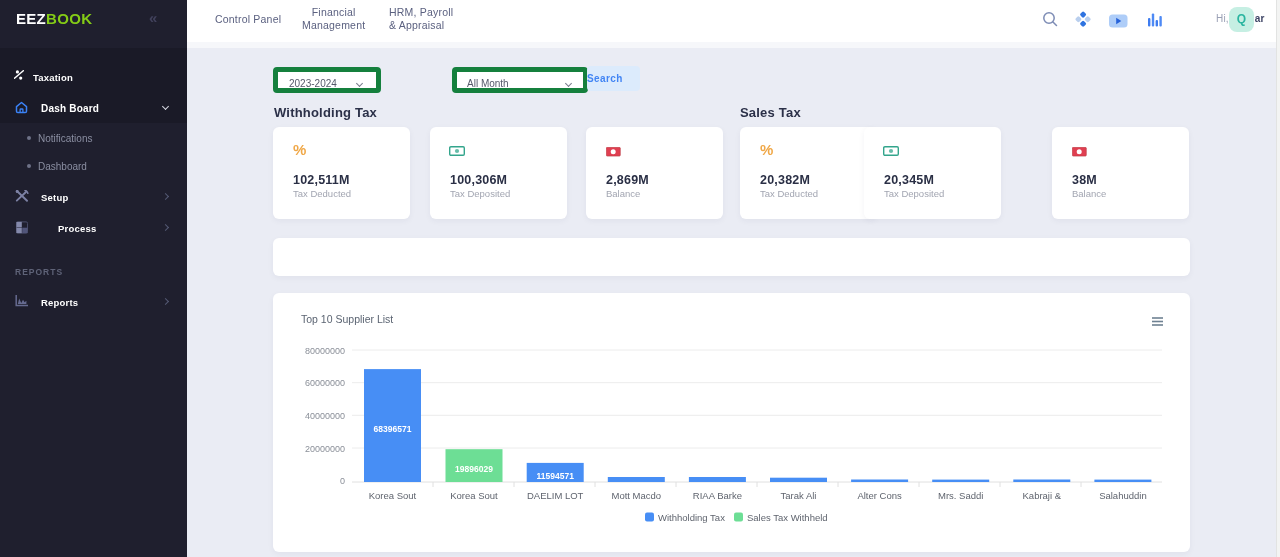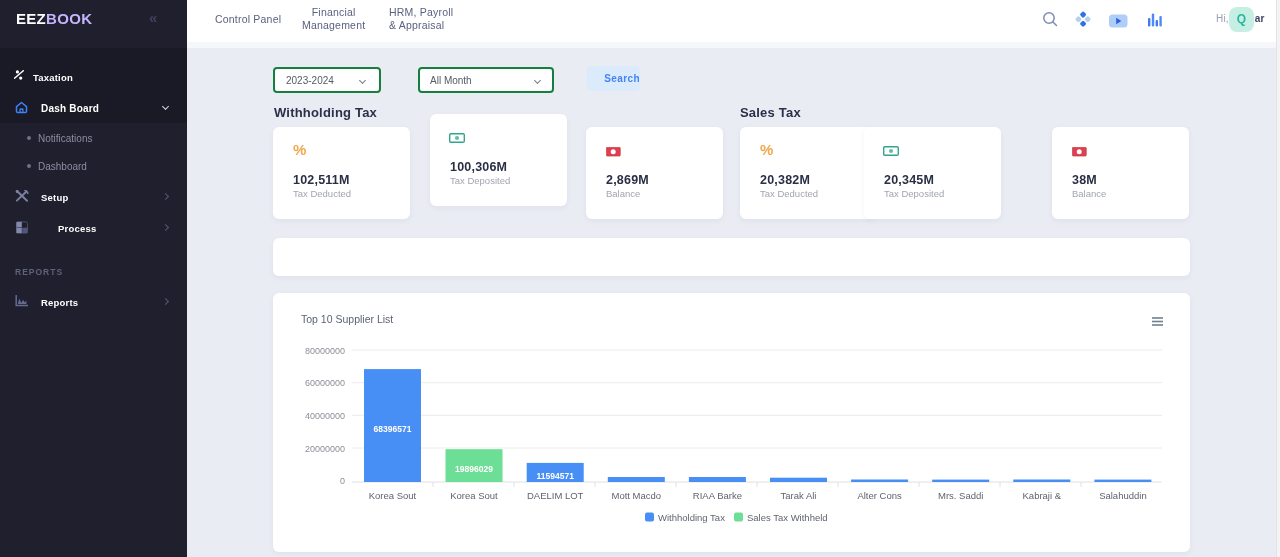--- a/index.html
+++ b/index.html
@@ -17,21 +17,21 @@
 .subtext{position:absolute;font-size:10px;color:#8a8ea1}
 .chev-r{position:absolute;width:5px;height:5px;border-right:1.5px solid #555a75;border-top:1.5px solid #555a75;transform:rotate(45deg)}
 
 
 .card{position:absolute;width:137px;height:92px;background:#fff;border-radius:6px;box-shadow:0 2px 6px rgba(30,40,80,0.05)}
 .cval{position:absolute;left:20px;top:46px;font-size:12.5px;font-weight:bold;color:#2a2f45;letter-spacing:.2px}
 .clab{position:absolute;left:20px;top:61px;font-size:9.5px;color:#a2a5b1}
 .shead{position:absolute;font-size:13px;color:#2b3048;font-weight:bold;letter-spacing:.2px}
 
 
-.sel{position:absolute;top:67px;height:26px;background:#fff;border:2px solid #15803d;border-radius:4px;font-size:10px;color:#55596a;line-height:24px}
+.sel{position:absolute;top:67px;height:26px;background:#fff;border:5px solid #15803d;border-radius:4px;font-size:10px;color:#55596a;line-height:24px}
 .selchev{position:absolute;top:9px;width:5px;height:5px;border-right:1.3px solid #777c8c;border-bottom:1.3px solid #777c8c;transform:rotate(45deg)}
 
 
 .panel{position:absolute;background:#fff;border-radius:6px;box-shadow:0 2px 6px rgba(30,40,80,0.05)}
 </style>
 </head>
 <body>
 
 <div id="header">
   <div class="hnav" style="left:28px;top:13px;text-align:center;">Control Panel</div>
@@ -62,21 +62,21 @@
     <rect x="20.4" y="10" width="2.4" height="10.5" rx="1" fill="#4e8af5"></rect>
   </svg>
   <div class="hnav" style="left:989px;top:13px;font-size:10px;margin-left:40px;"><span style="color:#9aa0b5">Hi,</span> <b style="color:#3d4465">Qamar</b></div>
   <div style="position:absolute;left:1042px;top:7px;width:25px;height:25px;background:#c6efe3;border-radius:8px;text-align:center;line-height:25px;font-size:12px;font-weight:bold;color:#2ab5a0">Q</div>
 </div>
 
 <div id="headerstrip"></div>
 
 <div id="sidebar">
   <div style="position:absolute;left:0;top:48px;width:187px;height:75px;background:#1a1a27"></div>
-  <div style="position:absolute;left:16px;top:10px;font-size:15px;font-weight:bold;letter-spacing:.3px;color:#fff">EEZ<span style="color:#c4b5fd">BOOK</span></div>
+  <div style="position:absolute;left:16px;top:10px;font-size:15px;font-weight:bold;letter-spacing:.3px;color:#fff">EEZ<span style="color:#84cc16">BOOK</span></div>
   <div style="position:absolute;left:149px;top:9px;font-size:15px;color:#41415c;font-weight:bold">«</div>
 
   <svg style="position:absolute;left:14px;top:70px" width="10" height="10" viewBox="0 0 10 10">
     <line x1="9.3" y1="0.7" x2="0.5" y2="8.3" stroke="#fff" stroke-width="1.5" stroke-linecap="round"></line>
     <circle cx="3.4" cy="1.9" r="1.6" fill="#fff"></circle>
     <circle cx="6.7" cy="8.1" r="1.6" fill="#fff"></circle>
   </svg>
   <div class="mtext" style="left:33px;top:72px">Taxation</div>
 
   <svg style="position:absolute;left:15px;top:101px" width="13" height="13" viewBox="0 0 13 13">
@@ -116,34 +116,34 @@
     <path d="M1.2 1 V11.6 H13" stroke="#666b90" stroke-width="1.5" fill="none"></path>
     <path d="M2.8 10 L4.2 4.6 L6.3 9 L8 5.8 L9.6 8.2 L11.4 6.8 L11.4 10 Z" fill="#666b90"></path>
   </svg>
   <div class="mtext" style="left:41px;top:297px">Reports</div>
   <div class="chev-r" style="left:163px;top:299px"></div>
 </div>
 
 <div class="sel" style="left:273px;width:108px;padding-left:11px">2023-2024
   <div class="selchev" style="right:14px"></div>
 </div>
-<div class="sel" style="left:418px;width:136px;padding-left:10px">All Month
+<div class="sel" style="left:452px;width:136px;padding-left:10px">All Month
   <div class="selchev" style="right:12px"></div>
 </div>
-<div style="position:absolute;left:587px;top:66px;width:53px;height:25px;background:#dcebfc;border-radius:4px;text-align:right;line-height:25px;font-size:10px;font-weight:bold;color:#4285f4;letter-spacing:.4px">Search</div>
+<div style="position:absolute;left:587px;top:66px;width:53px;height:25px;background:#dcebfc;border-radius:4px;text-align:left;line-height:25px;font-size:10px;font-weight:bold;color:#4285f4;letter-spacing:.4px">Search</div>
 
 <div class="shead" style="left:274px;top:105px">Withholding Tax</div>
 <div class="shead" style="left:740px;top:105px">Sales Tax</div>
 
 <div class="card" style="left:273px;top:127px">
   <div style="position:absolute;left:20px;top:14px;font-size:15px;font-weight:bold;color:#f0a848">%</div>
   <div class="cval">102,511M</div>
     <div class="clab">Tax Deducted</div>
 </div>
-<div class="card" style="left:430px;top:114px">
+<div class="card" style="left:430px;top:127px">
   <svg style="position:absolute;left:19px;top:19px" width="16" height="10" viewBox="0 0 16 10">
     <rect x="0.7" y="0.7" width="14.6" height="8.6" rx="1.2" fill="none" stroke="#33a58c" stroke-width="1.4"></rect>
     <circle cx="8" cy="5" r="2.1" fill="#33a58c" opacity=".75"></circle>
   </svg>
   <div class="cval">100,306M</div>
     <div class="clab">Tax Deposited</div>
 </div>
 <div class="card" style="left:586px;top:127px">
   <svg style="position:absolute;left:19.5px;top:19.5px" width="15" height="10" viewBox="0 0 15 10">
     <rect x="0.3" y="0.3" width="14" height="8.8" rx="1" fill="#e03f51" stroke="#b93a42" stroke-width="0.6"></rect>

